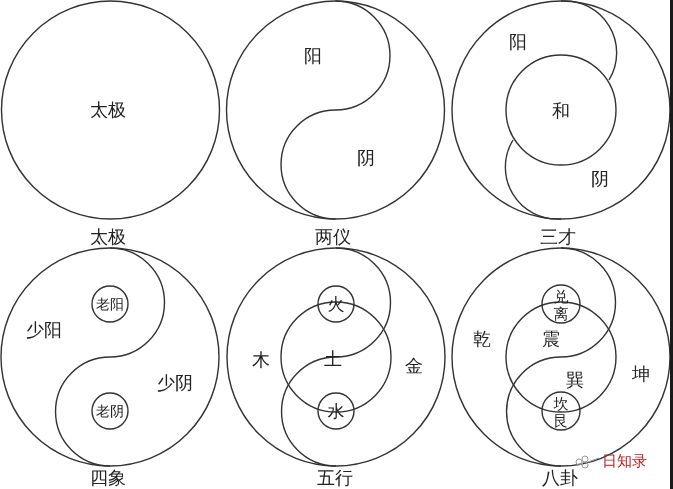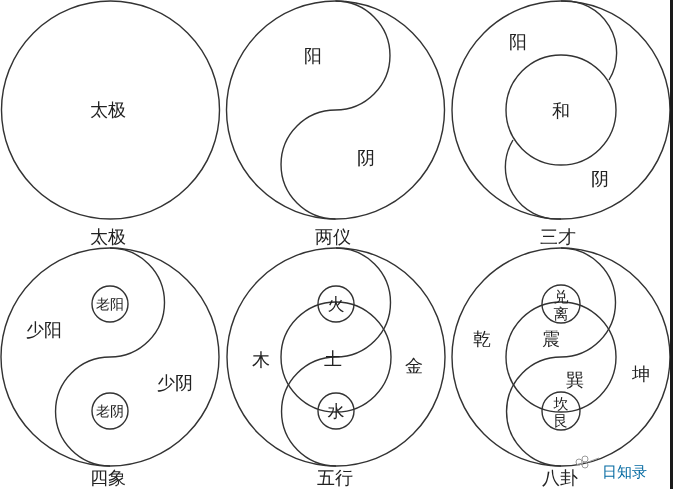--- a/index.html
+++ b/index.html
@@ -1,21 +1,21 @@
 <!DOCTYPE html>
 <html><head>
 <meta charset="utf-8">
 <style>
   html, body { margin:0; padding:0; background:#ffffff; }
   body { width:673px; height:489px; position:relative; overflow:hidden; }
   #stage { position:absolute; left:0; top:0; width:673px; height:489px; }
   svg text { font-family:"DejaVu Serif","Liberation Serif",serif; fill:#222; }
   .edge { position:absolute; right:0; top:0; width:3px; height:489px; background:#1a1a1a; }
   .wm { position:absolute; left:572px; top:451px; width:100px; height:22px; }
-  .wm-text { position:absolute; left:30px; top:1px; font-family:"DejaVu Sans","Liberation Sans",sans-serif; font-size:15px; color:#0369a1; white-space:nowrap;margin-top:11px; }
+  .wm-text { position:absolute; left:30px; top:1px; font-family:"DejaVu Sans","Liberation Sans",sans-serif; font-size:15px; color:#b91c1c; white-space:nowrap; }
   .wm-icon { position:absolute; left:0; top:2px; width:28px; height:18px; }
 </style>
 </head>
 <body>
 
 <svg id="stage" viewBox="0 0 673 489" width="673" height="489" xmlns="http://www.w3.org/2000/svg">
   <g fill="none" stroke="#333" stroke-width="1.4">
 
     <g>
       <circle cx="110.5" cy="110" r="109"></circle>

